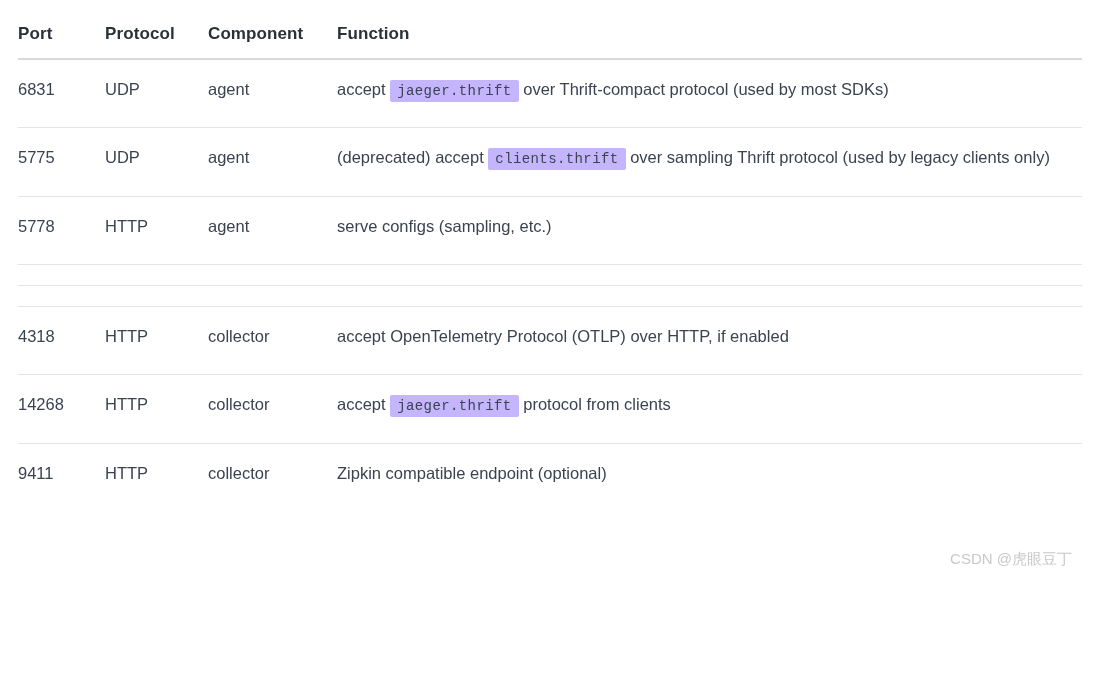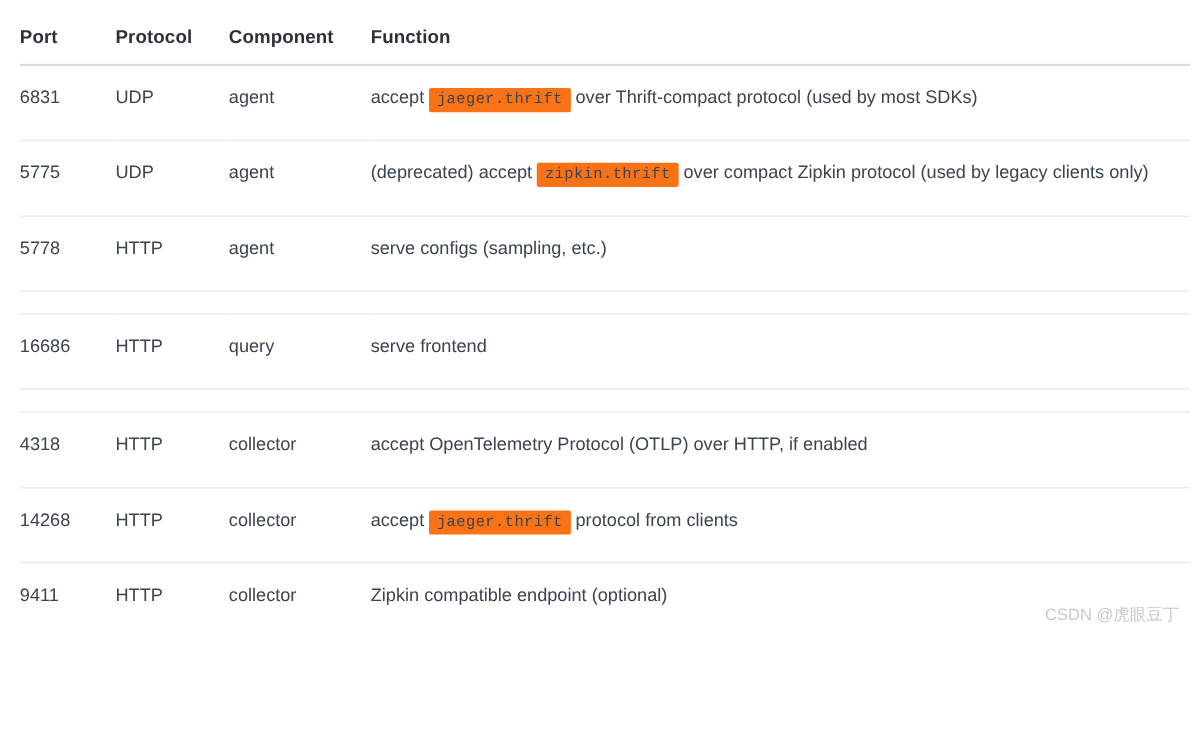--- a/index.html
+++ b/index.html
@@ -78,21 +78,21 @@
     white-space: nowrap;
   }
 
   .cell-function {
     padding-right: 20px;
   }
 
   code.inline-code {
     font-family: "Liberation Mono", "DejaVu Sans Mono", monospace;
     font-size: 14px;
-    background: #f97316;
+    background: #c4b5fd;
     color: #3b4351;
     padding: 3px 7px;
     border-radius: 2px;
     white-space: nowrap;
     letter-spacing: 0.4px;
   }
 
   .watermark {
     position: absolute;
     right: 22px;
@@ -128,36 +128,30 @@
         <tr>
           <td class="cell-port">6831</td>
           <td class="cell-protocol">UDP</td>
           <td class="cell-component">agent</td>
           <td class="cell-function"><span>accept </span><code class="inline-code">jaeger.thrift</code><span> over Thrift-compact protocol (used by most SDKs)</span></td>
         </tr>
         <tr>
           <td class="cell-port">5775</td>
           <td class="cell-protocol">UDP</td>
           <td class="cell-component">agent</td>
-          <td class="cell-function"><span>(deprecated) accept </span><code class="inline-code">zipkin.thrift</code><span> over compact Zipkin protocol (used by legacy clients only)</span></td>
+          <td class="cell-function"><span>(deprecated) accept </span><code class="inline-code">clients.thrift</code><span> over sampling Thrift protocol (used by legacy clients only)</span></td>
         </tr>
         <tr>
           <td class="cell-port">5778</td>
           <td class="cell-protocol">HTTP</td>
           <td class="cell-component">agent</td>
           <td class="cell-function"><span>serve configs (sampling, etc.)</span></td>
         </tr>
         <tr class="spacer-row">
           <td colspan="4"></td>
-        </tr>
-        <tr>
-          <td class="cell-port">16686</td>
-          <td class="cell-protocol">HTTP</td>
-          <td class="cell-component">query</td>
-          <td class="cell-function"><span>serve frontend</span></td>
         </tr>
         <tr class="spacer-row">
           <td colspan="4"></td>
         </tr>
         <tr>
           <td class="cell-port">4318</td>
           <td class="cell-protocol">HTTP</td>
           <td class="cell-component">collector</td>
           <td class="cell-function"><span>accept OpenTelemetry Protocol (OTLP) over HTTP, if enabled</span></td>
         </tr>

